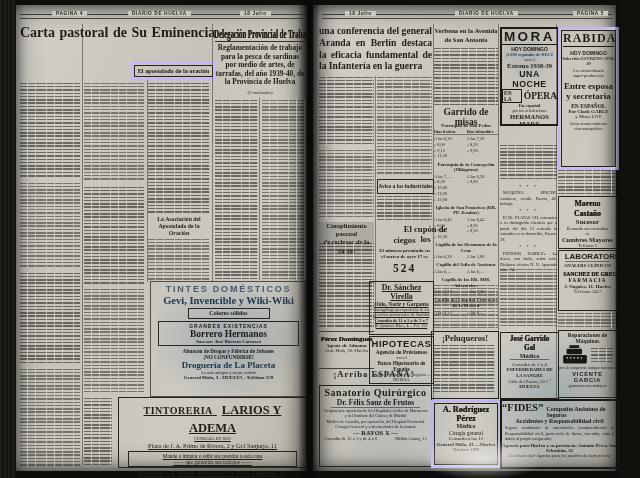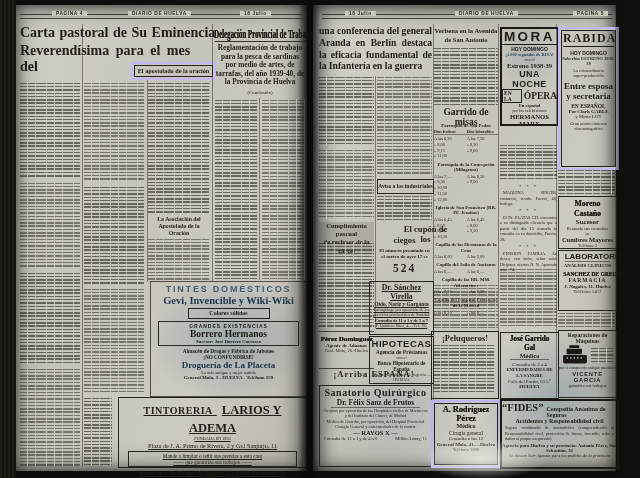--- a/index.html
+++ b/index.html
@@ -40,21 +40,20 @@
 
   <div class="page" id="page-l"></div>
   <div class="page" id="page-r"></div>
 
   <div class="hr2 abs" style="left:20px;top:14px;width:283px;"></div>
   <div class="hlab" style="left:52px;top:11px;">PAGINA 4</div>
   <div class="hlab" style="left:128px;top:11px;">DIARIO DE HUELVA</div>
   <div class="hlab" style="left:240px;top:11px;">18 Julio</div>
 
   <div class="abs srf b" style="left:20px;top:25px;width:216px;font-size:14px;word-spacing:1px;">Carta pastoral de Su Eminencia</div>
-  <div class="abs srf b" style="left:20px;top:43px;width:193px;font-size:14px;word-spacing:3px;">Reverendísima para el mes del</div>
   <div class="abs srf b c dbox" style="left:131px;top:62px;width:81px;height:14px;font-size:6.2px;line-height:13px;">El apostolado de la oración</div>
 
   <div class="abs srf b" style="left:214px;top:27px;font-size:12.5px;white-space:nowrap;transform:scaleX(.55);transform-origin:left center;text-shadow:.4px 0 0 currentColor;">Delegación Provincial de Trabajo</div>
   <div class="abs" style="left:215px;top:41px;width:90px;height:1px;background:#35312a;"></div>
   <div class="abs srf b c" style="left:215px;top:44px;width:90px;font-size:7.3px;line-height:8.6px;">Reglamentación de trabajo para la pesca de sardinas por medio de artes, de tarrafas, del año 1939-40, de la Provincia de Huelva</div>
   <div class="abs c" style="left:215px;top:90px;width:90px;font-size:4.8px;">(Conclusión)</div>
   <div class="gk" style="left:215px;top:99px;width:43px;height:181px;"></div>
   <div class="gk soft" style="left:262px;top:99px;width:43px;height:181px;"></div>
   <div class="vr" style="left:259px;top:98px;height:182px;"></div>
 

